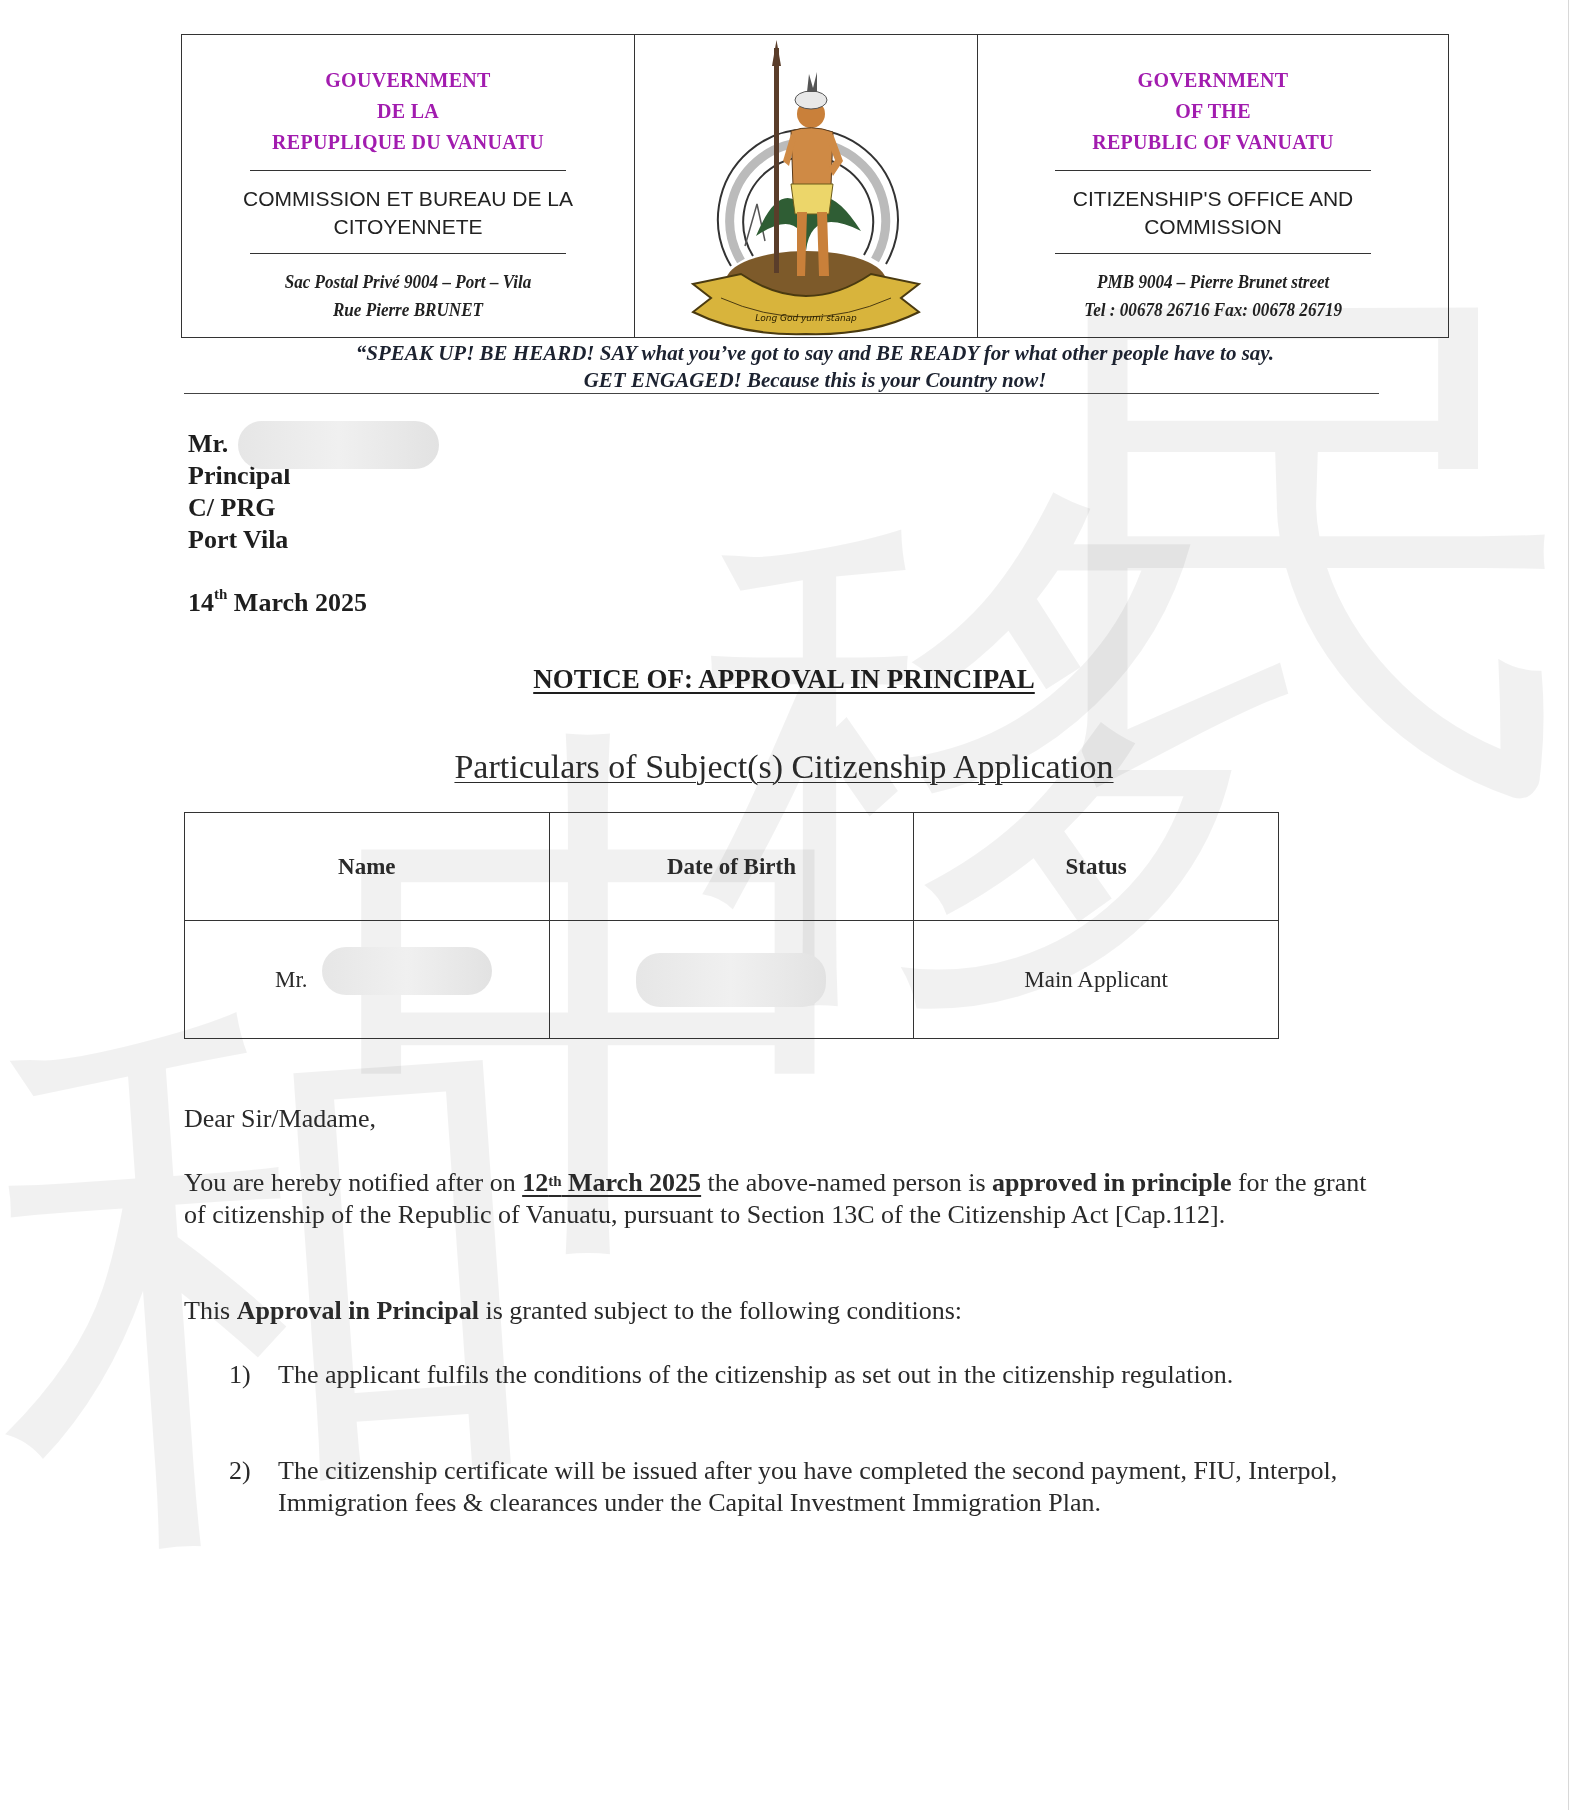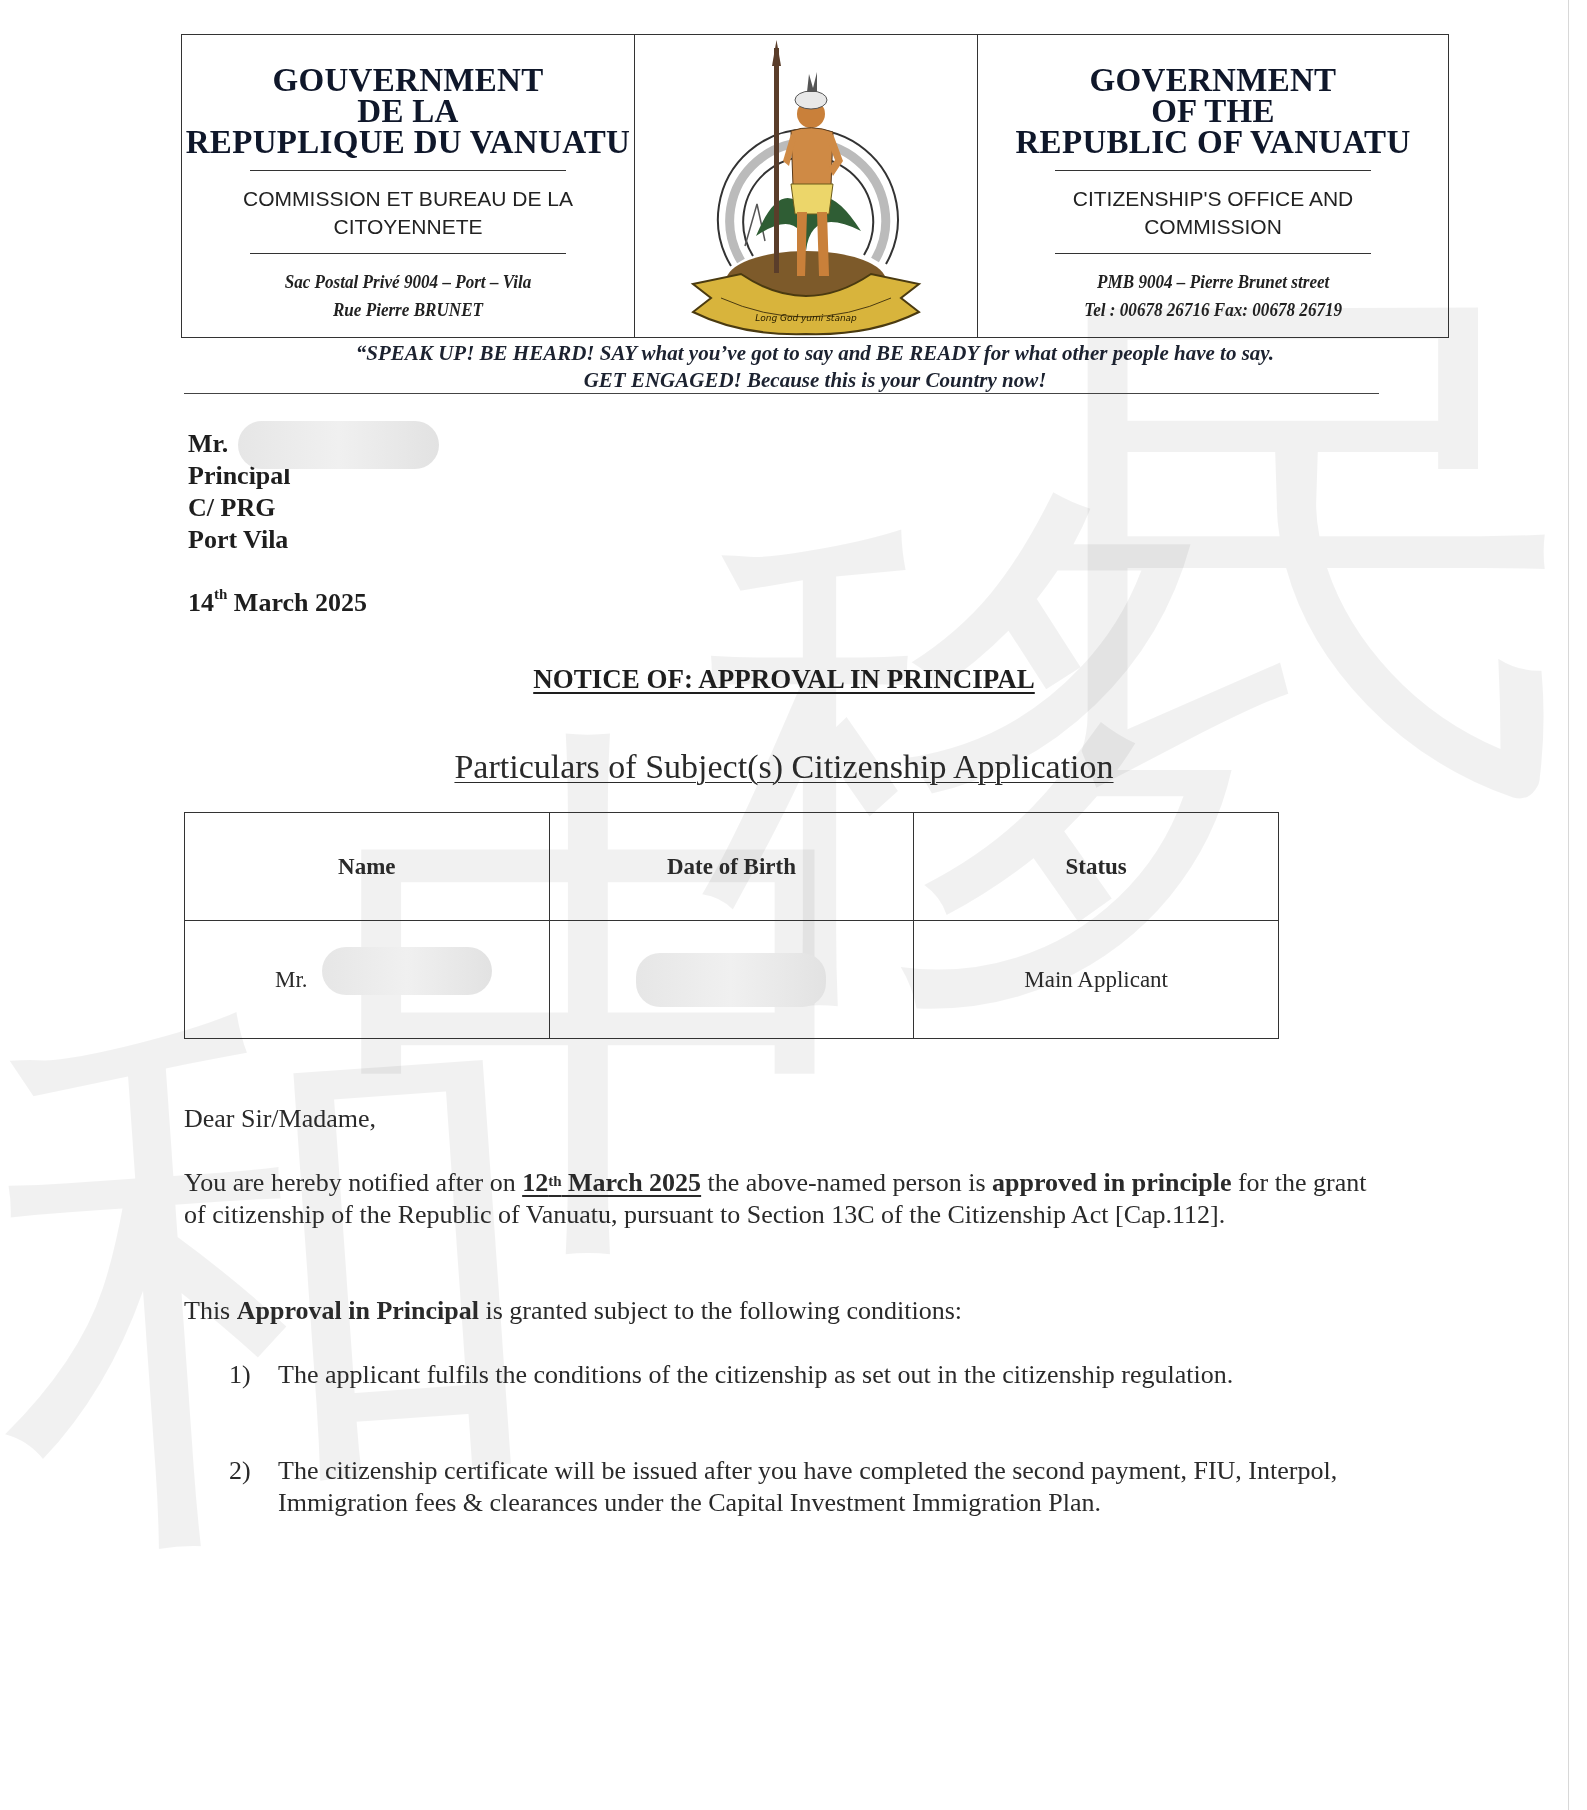--- a/index.html
+++ b/index.html
@@ -16,21 +16,21 @@
 
   
   .letterhead {
     position: absolute; left: 181px; top: 34px; width: 1268px; height: 304px;
     border: 1.5px solid #333; display: flex; box-sizing: border-box;
   }
   .lh-col { box-sizing: border-box; height: 100%; display: flex; flex-direction: column; align-items: center; text-align: center; }
   .lh-left { width: 453px; border-right: 1.5px solid #333; }
   .lh-mid { width: 343px; border-right: 1.5px solid #333; justify-content: center; }
   .lh-right { flex: 1; }
-  .lh-title { margin-top: 30px; font-weight: bold; font-size: 33px; line-height: 31px; color: #0f172a; letter-spacing: 0.3px; }
+  .lh-title { margin-top: 30px; font-weight: bold; font-size: 20px; line-height: 31px; color: #a21caf; letter-spacing: 0.3px; }
   .lh-rule { width: 316px; height: 0; border-top: 1.5px solid #333; margin: 12px 0 14px 0; }
   .lh-sub { font-family: "Liberation Sans", sans-serif; font-size: 21px; line-height: 28px; color: #222; }
   .lh-addr { font-style: italic; font-weight: bold; font-size: 19px; line-height: 28px; color: #222; transform: scaleX(0.9); white-space: nowrap; }
   .emblem { width: 290px; height: 300px; }
 
   .motto {
     position: absolute; left: 181px; top: 340px; width: 1268px; text-align: center;
     font-style: italic; font-weight: bold; font-size: 21px; line-height: 27px; color: #1c2230;
   }
   .motto-rule { position: absolute; left: 184px; top: 393px; width: 1195px; border-top: 1.5px solid #444; }

